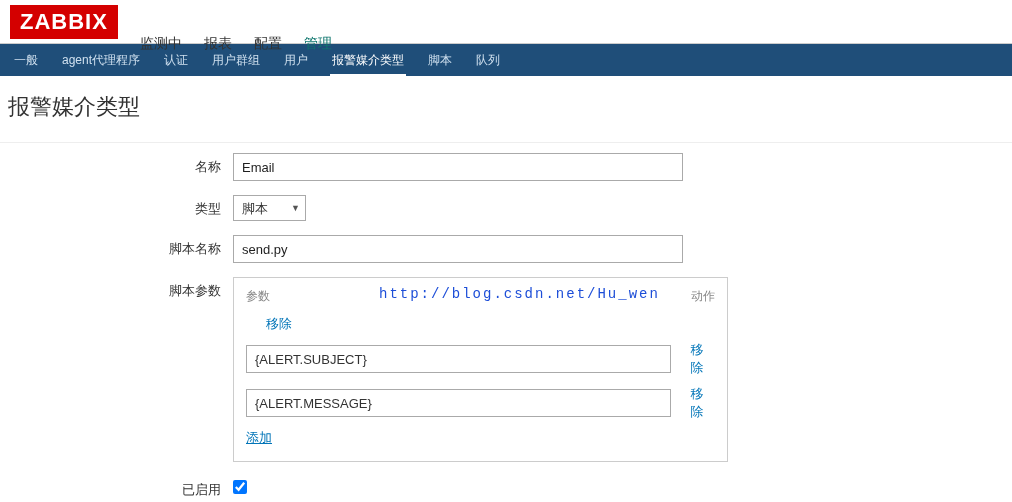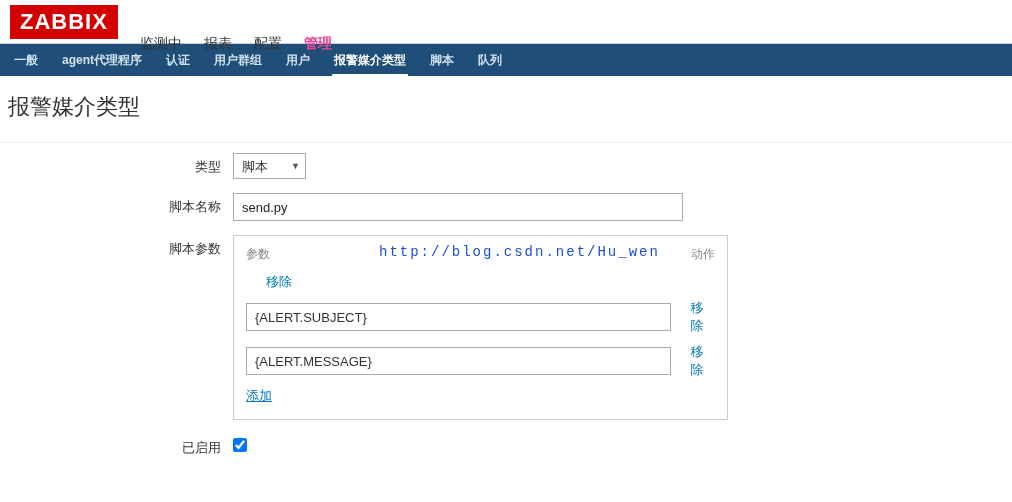--- a/index.html
+++ b/index.html
@@ -2,24 +2,24 @@
 <html><head>
   <meta charset="utf-8">
   <style>
     * { margin: 0; padding: 0; box-sizing: border-box; }
     body { font-family: Arial, "Microsoft YaHei", sans-serif; font-size: 13px; color: #333; background: #fff; width: 1012px; }
     
     .header { display: flex; align-items: center; height: 44px; border-bottom: 1px solid #ccc; }
     .logo { background: #d40000; color: #fff; font-weight: bold; font-size: 22px; padding: 4px 10px; margin-left: 10px; margin-right: 20px; letter-spacing: 1px; }
     .main-nav { display: flex; gap: 18px; margin-top: 44px; }
     .main-nav-item { color: #333; cursor: pointer; padding: 12px 2px; font-size: 14px; }
-    .main-nav-item.active { color: #ec4899; font-weight: 700; }
+    .main-nav-item.active { color: #0f766e; font-weight: 400; }
     
     .sub-nav { background: #1f4e79; display: flex; align-items: center; height: 32px; padding-left: 12px; gap: 20px; }
-    .sub-nav-item { color: #cfe0ef; cursor: pointer; font-size: 12px; padding: 8px 2px; font-weight: bold; }
+    .sub-nav-item { color: #cfe0ef; cursor: pointer; font-size: 12px; padding: 8px 2px; }
     .sub-nav-item.active { color: #fff; border-bottom: 3px solid #fff; padding-bottom: 5px; }
     
     .page-title { font-size: 22px; color: #333; padding: 16px 8px 20px 8px; font-weight: normal; }
     
     .content { padding: 10px 8px 40px 8px; border-top: 1px solid #eee; }
     .form-row { display: flex; align-items: flex-start; margin-bottom: 14px; }
     .form-label { width: 225px; text-align: right; padding-right: 12px; padding-top: 5px; color: #333; font-size: 13px; }
     .form-control { }
     
     .text-input { border: 1px solid #aaa; padding: 5px 8px; font-size: 13px; width: 450px; height: 28px; background: #fff; color: #1f1f1f; }
@@ -61,20 +61,26 @@
   <div class="sub-nav-item">用户</div>
   <div class="sub-nav-item active">报警媒介类型</div>
   <div class="sub-nav-item">脚本</div>
   <div class="sub-nav-item">队列</div>
 </div>
 
 <h1 class="page-title">报警媒介类型</h1>
 
 <div class="content">
 
+  <div class="form-row">
+    <div class="form-label">名称</div>
+    <div class="form-control">
+      <input class="text-input wide" type="text" value="Email" style="">
+    </div>
+  </div>
 
   <div class="form-row">
     <div class="form-label">类型</div>
     <div class="form-control">
       <div class="select-wrap">
         <div class="select">脚本</div>
         <span class="select-arrow">▼</span>
       </div>
     </div>
   </div>

